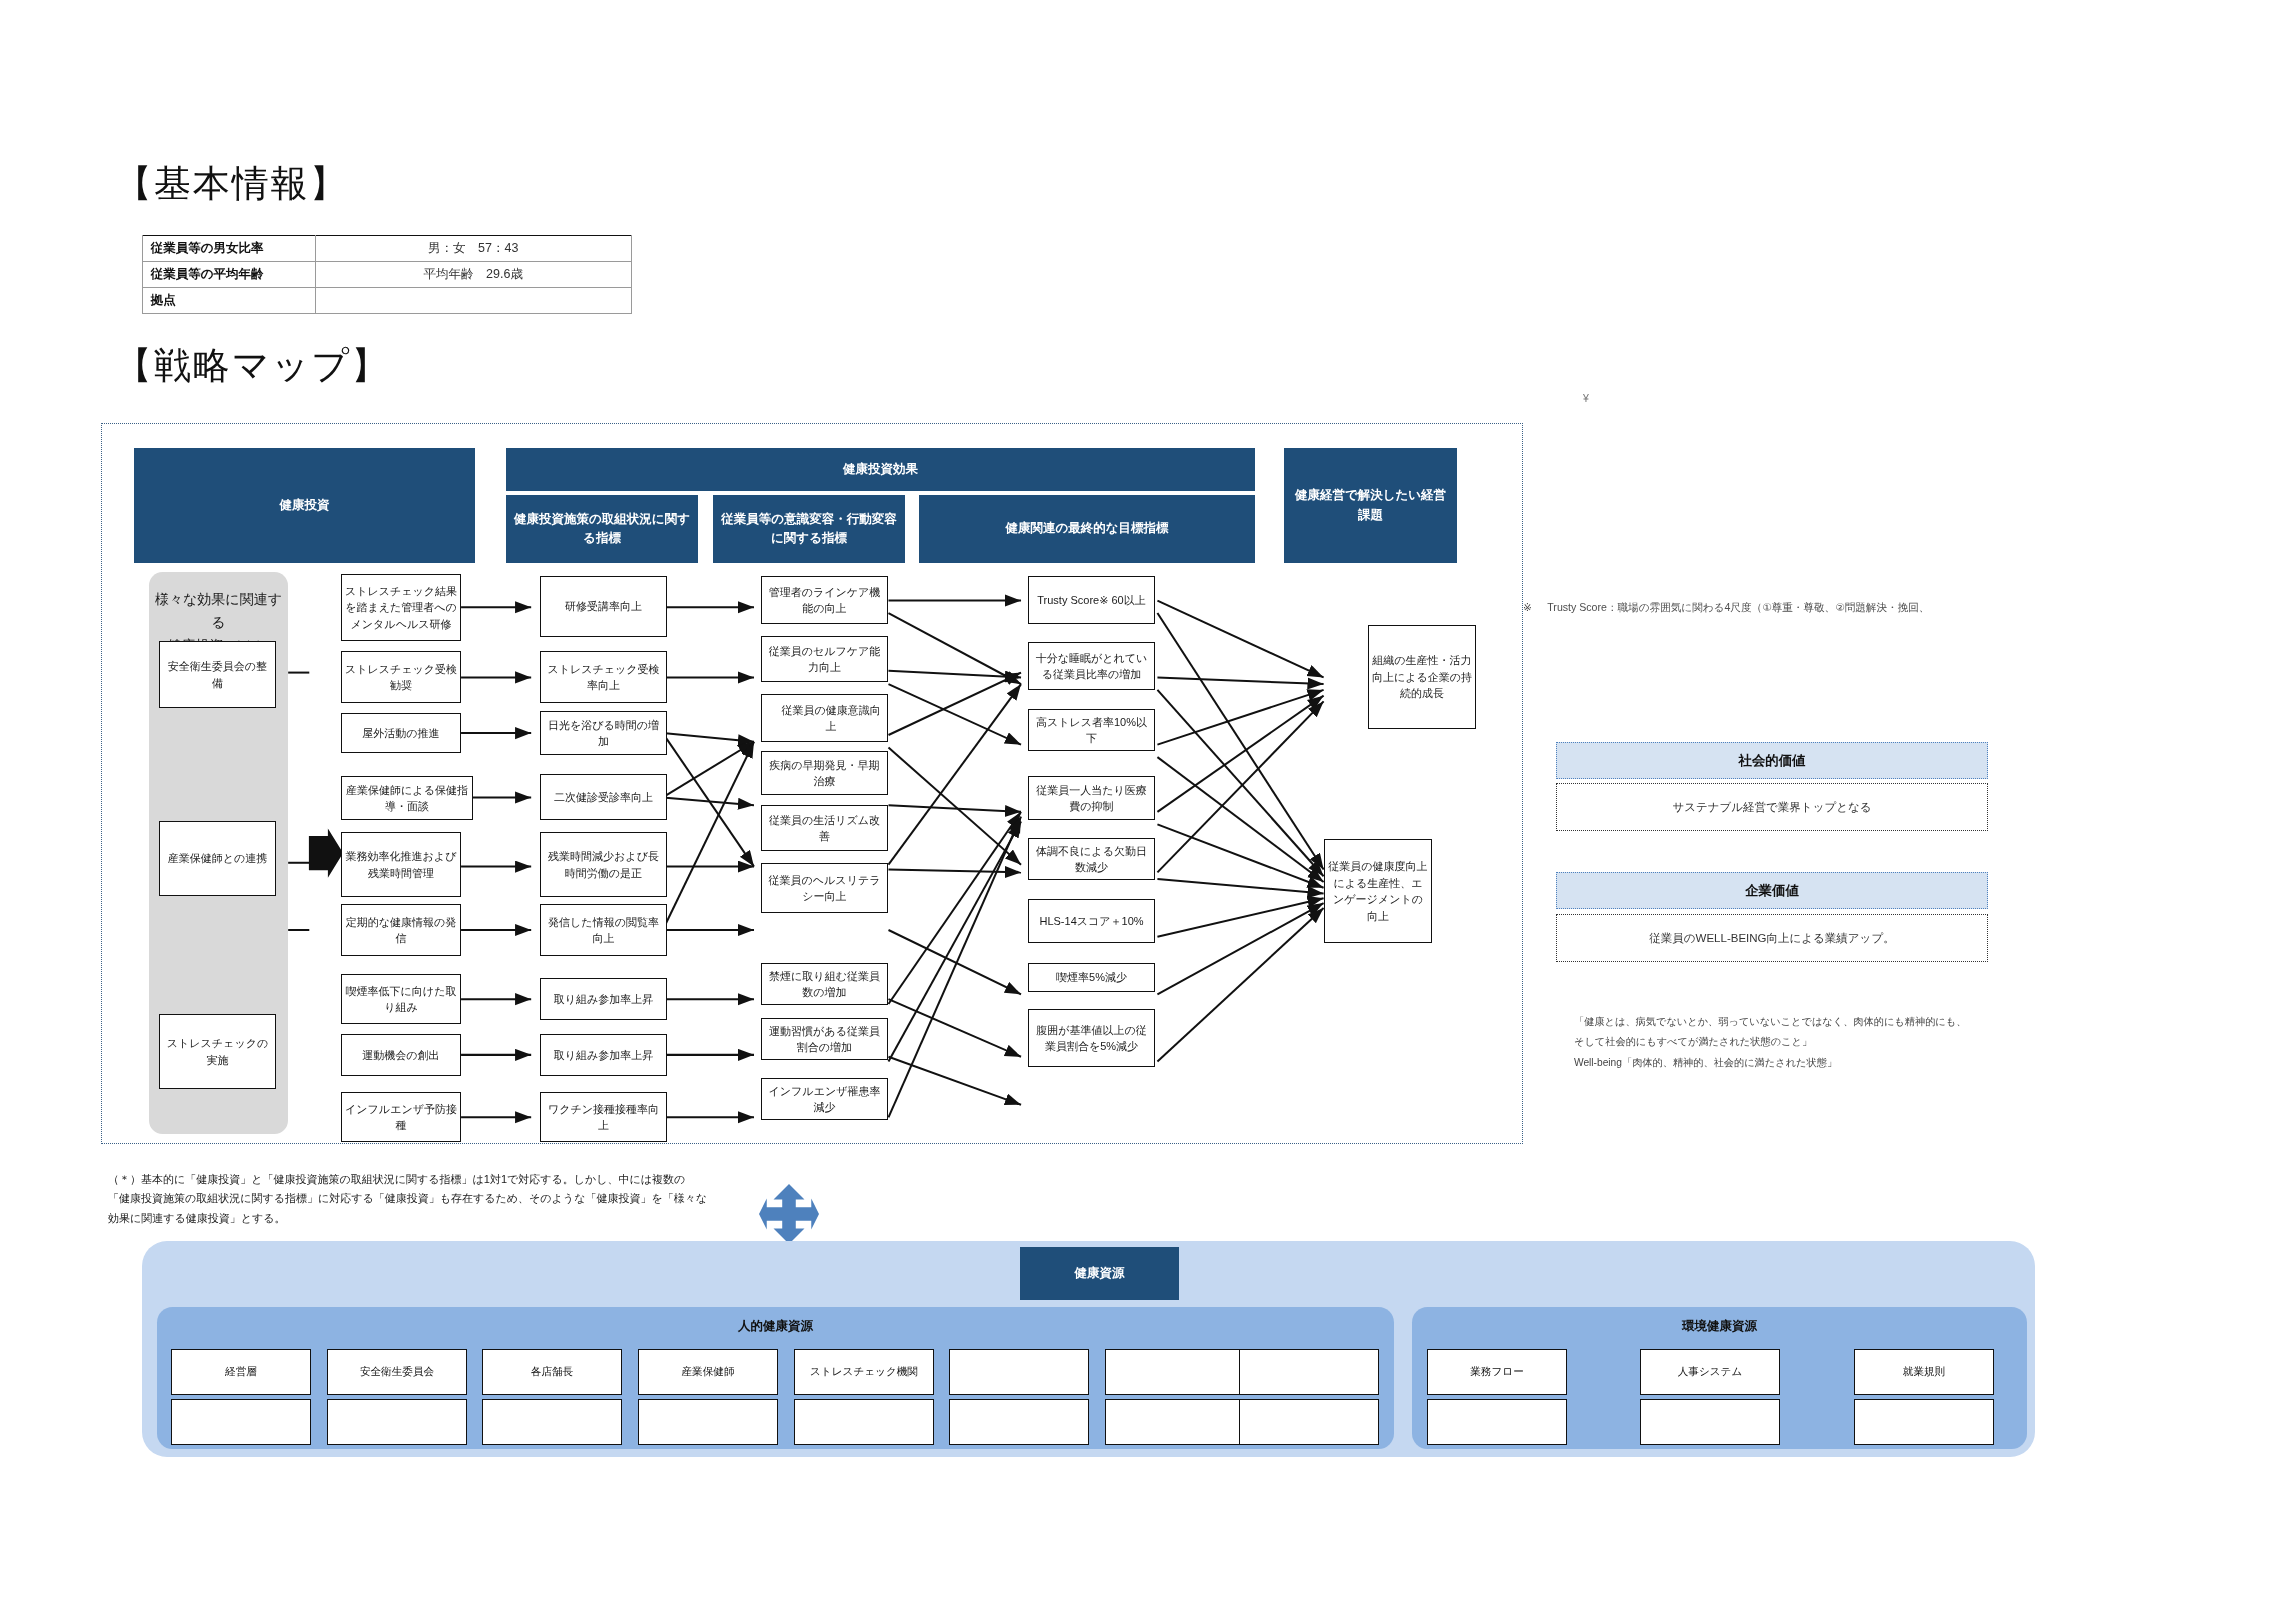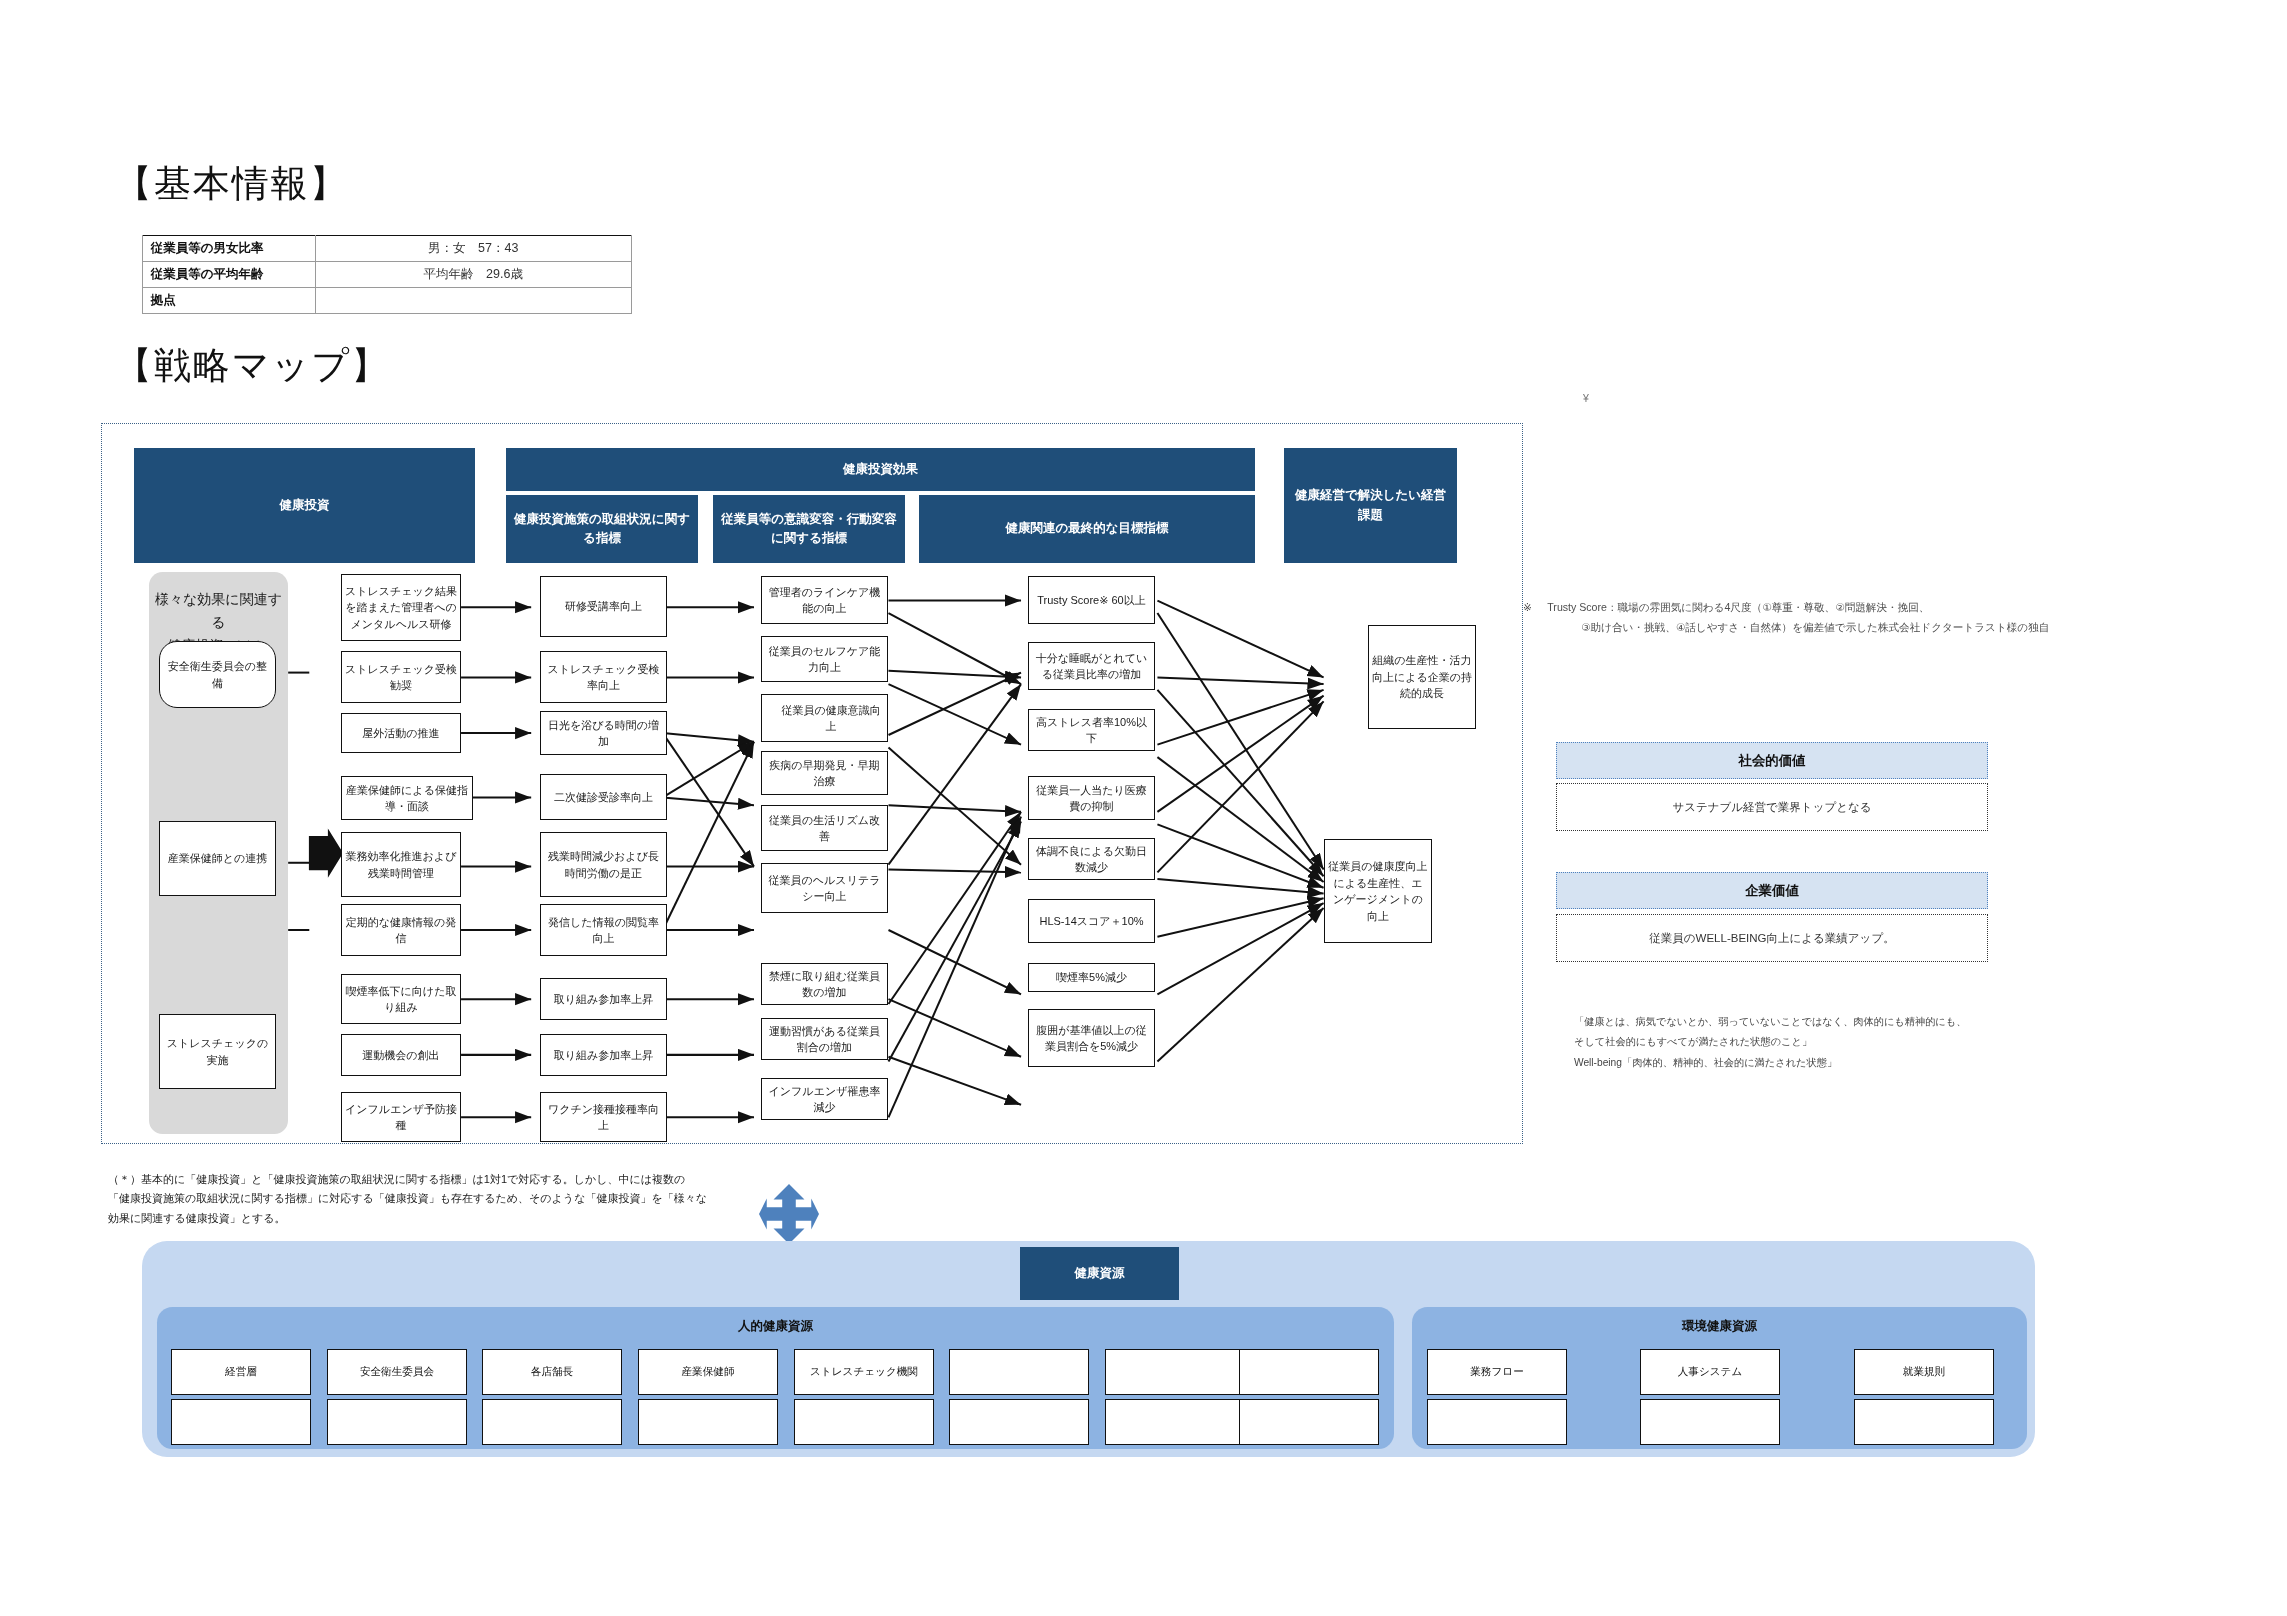--- a/index.html
+++ b/index.html
@@ -89,21 +89,21 @@
 <div class="abs hdr" style="left:506px;top:495px;width:192px;height:68px;">健康投資施策の取組状況に関する指標</div>
 <div class="abs hdr" style="left:713px;top:495px;width:192px;height:68px;">従業員等の意識変容・行動変容に関する指標</div>
 <div class="abs hdr" style="left:919px;top:495px;width:336px;height:68px;">健康関連の最終的な目標指標</div>
 <div class="abs hdr" style="left:1284px;top:448px;width:173px;height:115px;">健康経営で解決したい経営課題</div>
 
 <div class="abs grayband" style="left:149px;top:572px;width:139px;height:562px;"></div>
 <div class="abs gray-cap" style="left:149px;top:588px;width:139px;">
   <div>様々な効果に関連する</div>
   <div>健康投資 （＊）</div>
 </div>
-<div class="abs nbox" style="left:159px;top:641px;width:117px;height:67px;border-radius:18px;">安全衛生委員会の整備</div>
+<div class="abs nbox" style="left:159px;top:641px;width:117px;height:67px;">安全衛生委員会の整備</div>
 <div class="abs nbox" style="left:159px;top:821px;width:117px;height:75px;">産業保健師との連携</div>
 <div class="abs nbox" style="left:159px;top:1014px;width:117px;height:75px;">ストレスチェックの実施</div>
 
 <div class="abs" style="left:307px;top:826px;">
   <svg width="38" height="77" viewBox="0 0 40 80">
     <polygon points="2,10 22,10 22,2 38,28 22,54 22,46 2,46" fill="#111"></polygon>
   </svg>
 </div>
 
 <svg class="links" width="2287" height="1617" viewBox="0 0 2381 1683">
@@ -214,21 +214,20 @@
 <div class="abs nbox" style="left:1028px;top:1009px;width:127px;height:58px;">腹囲が基準値以上の従業員割合を5%減少</div>
 
 <div class="abs nbox" style="left:1324px;top:625px;width:108px;height:104px;margin-left:44px;">組織の生産性・活力向上による企業の持続的成長</div>
 <div class="abs nbox" style="left:1324px;top:839px;width:108px;height:104px;">従業員の健康度向上による生産性、エンゲージメントの向上</div>
 
 <div class="abs note" style="left:1523px;top:598px;width:759px;">
   <div style="display:flex;gap:15.4px;">
     <span>※</span>
     <span>Trusty Score：職場の雰囲気に関わる4尺度（①尊重・尊敬、②問題解決・挽回、</span>
   </div>
-  <div style="padding-left:58px;">③助け合い・挑戦、④話しやすさ・自然体）を偏差値で示した株式会社ドクタートラスト様の独自</div>
 </div>
 
 <div class="abs valhdr" style="left:1556px;top:742px;width:432px;height:37px;">社会的価値</div>
 <div class="abs valbody" style="left:1556px;top:783px;width:432px;height:48px;">サステナブル経営で業界トップとなる</div>
 
 <div class="abs valhdr" style="left:1556px;top:872px;width:432px;height:37px;">企業価値</div>
 <div class="abs valbody" style="left:1556px;top:914px;width:432px;height:48px;">従業員のWELL-BEING向上による業績アップ。</div>
 
 <div class="abs quote" style="left:1574px;top:1012px;width:538px;">
   <div>「健康とは、病気でないとか、弱っていないことではなく、肉体的にも精神的にも、</div>

